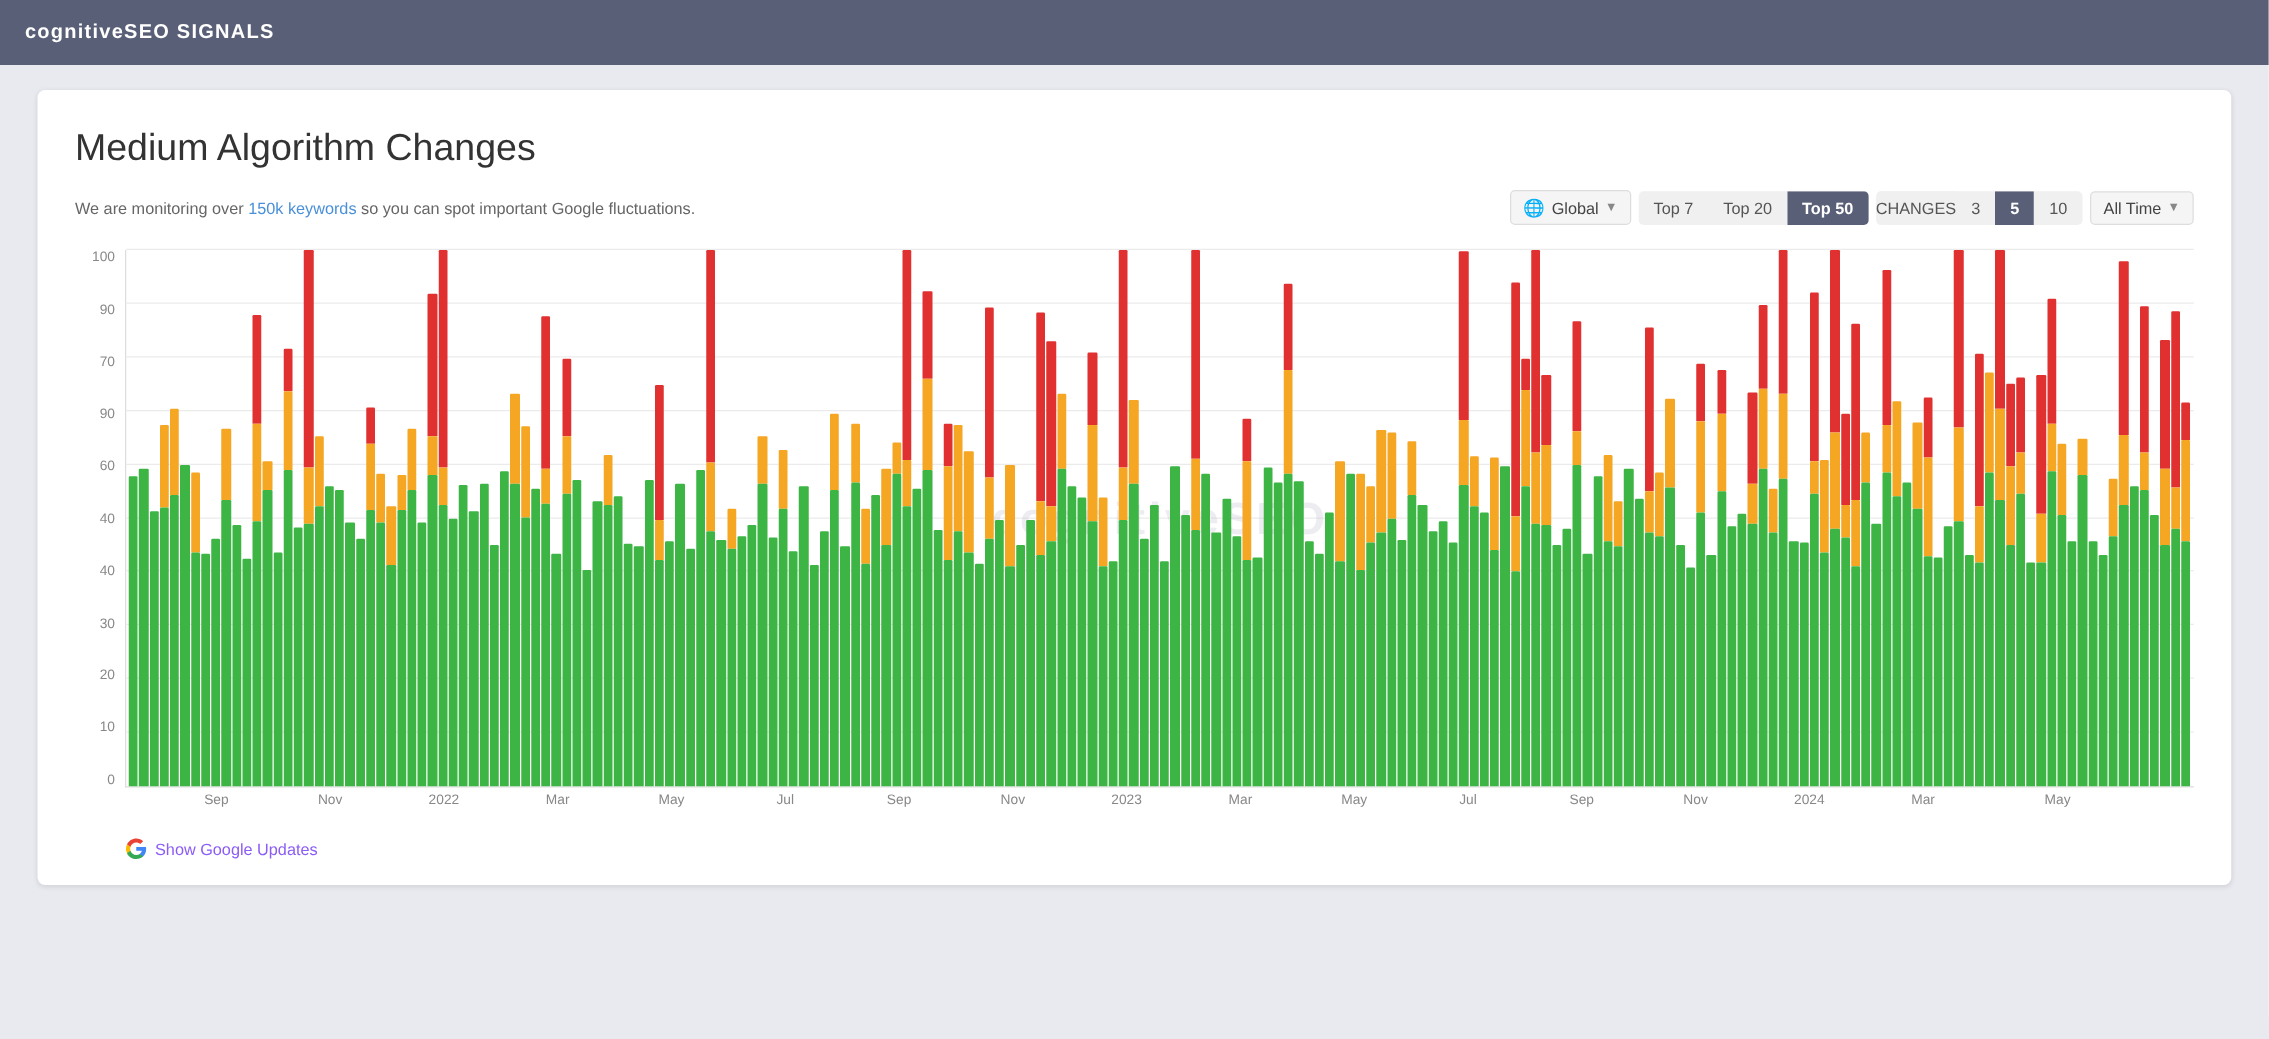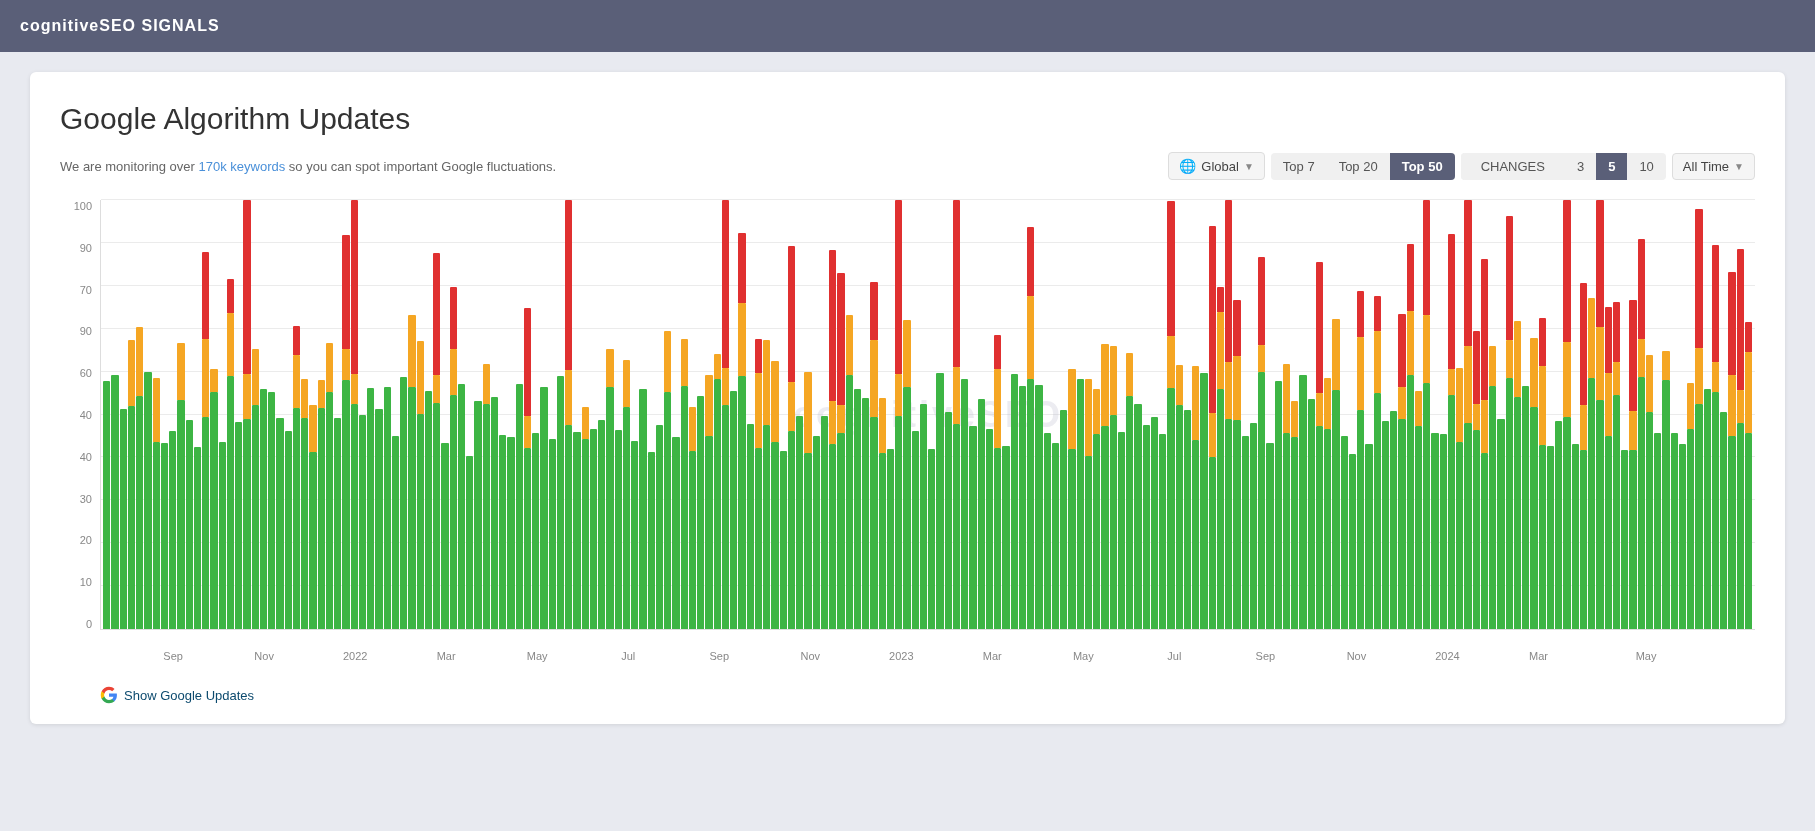--- a/index.html
+++ b/index.html
@@ -86,21 +86,21 @@
       color: #555;
       white-space: nowrap;
     }
     .btn.active {
       background: #5a5f78;
       color: white;
       font-weight: 600;
     }
 
     .changes-label {
-      padding: 6px 20px;
+      padding: 6px 0;
       font-size: 13px;
       color: #555;
       background: #f0f0f0;
     }
 
     .time-select {
       display: flex;
       align-items: center;
       background: #f5f5f5;
       border: 1px solid #ddd;
@@ -172,21 +172,21 @@
     }
 
     .bar {
       width: 100%;
       border-radius: 1px 1px 0 0;
     }
 
     .x-axis {
       display: flex;
       margin-left: 40px;
-      margin-top: 20px;
+      margin-top: 4px;
       position: relative;
       height: 20px;
     }
     .x-label {
       font-size: 11px;
       color: #888;
       position: absolute;
       transform: translateX(-50%);
     }
 
@@ -242,46 +242,46 @@
       width: 14px;
       height: 14px;
       border-radius: 2px;
     }
 
     .google-updates-btn {
       display: flex;
       align-items: center;
       gap: 6px;
       font-size: 13px;
-      color: #0c4a6e;
+      color: #8b5cf6;
       cursor: pointer;
       text-align: center;
     }
 
     .google-g {
       width: 18px;
       height: 18px;
     }
   </style>
 </head>
 <body>
 
 <div class="header">
   <div class="header-logo">
     <span>cognitiveSEO SIGNALS</span>
   </div>
 </div>
 
 <div class="main-container">
 
-  <h1 class="page-title">Google Algorithm Updates</h1>
+  <h1 class="page-title">Medium Algorithm Changes</h1>
 
   <div class="toolbar">
     <p class="subtitle">
-      We are monitoring over <a>170k keywords</a> so you can spot important Google fluctuations.
+      We are monitoring over <a>150k keywords</a> so you can spot important Google fluctuations.
     </p>
 
     <div class="controls">
 
       <div class="globe-select">
         <span class="globe-icon">🌐</span>
         <span>Global</span>
         <span class="chevron">▼</span>
       </div>
 

